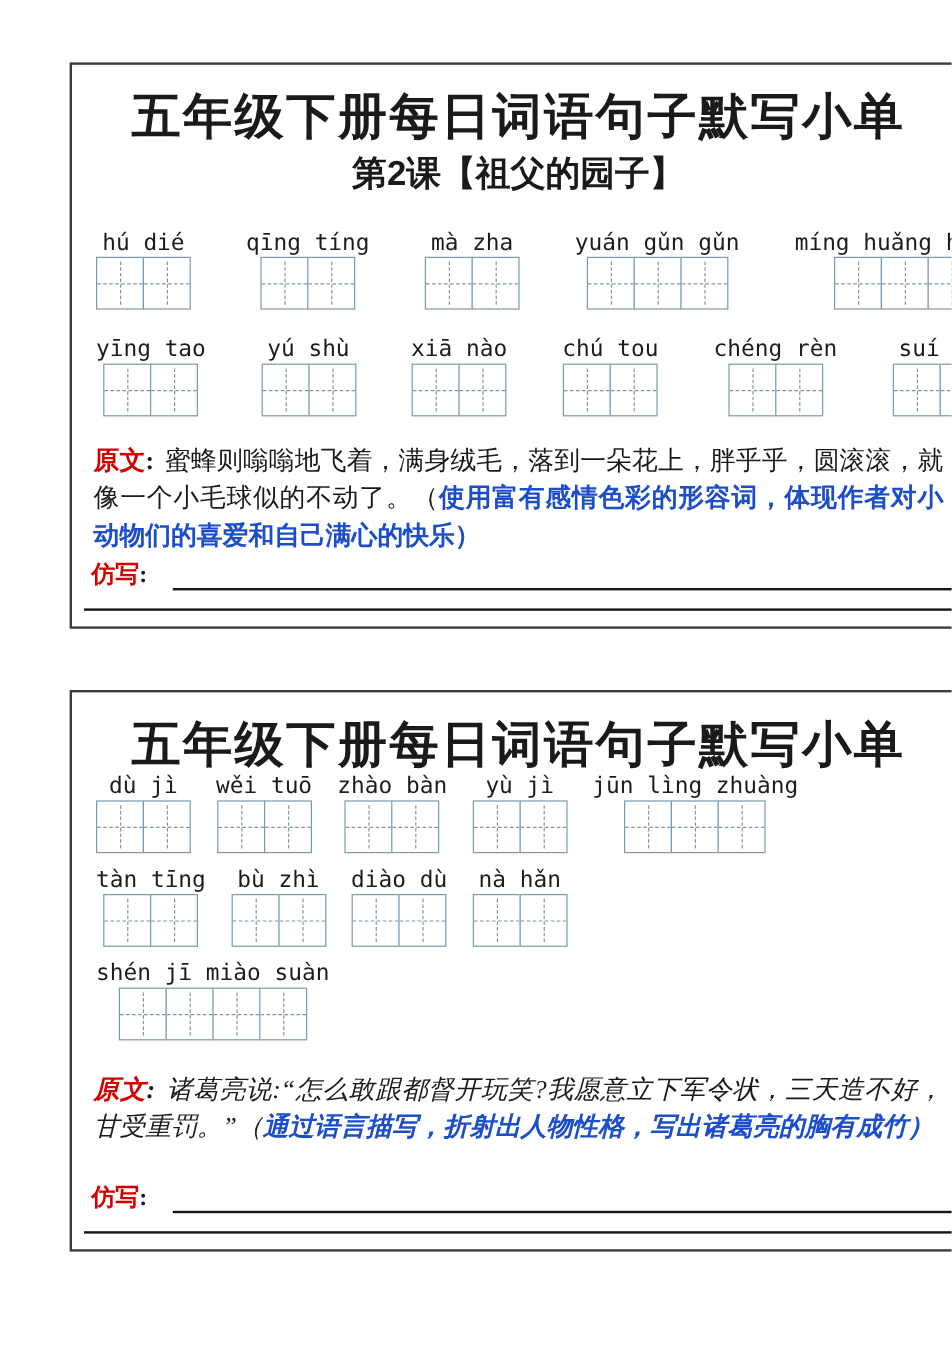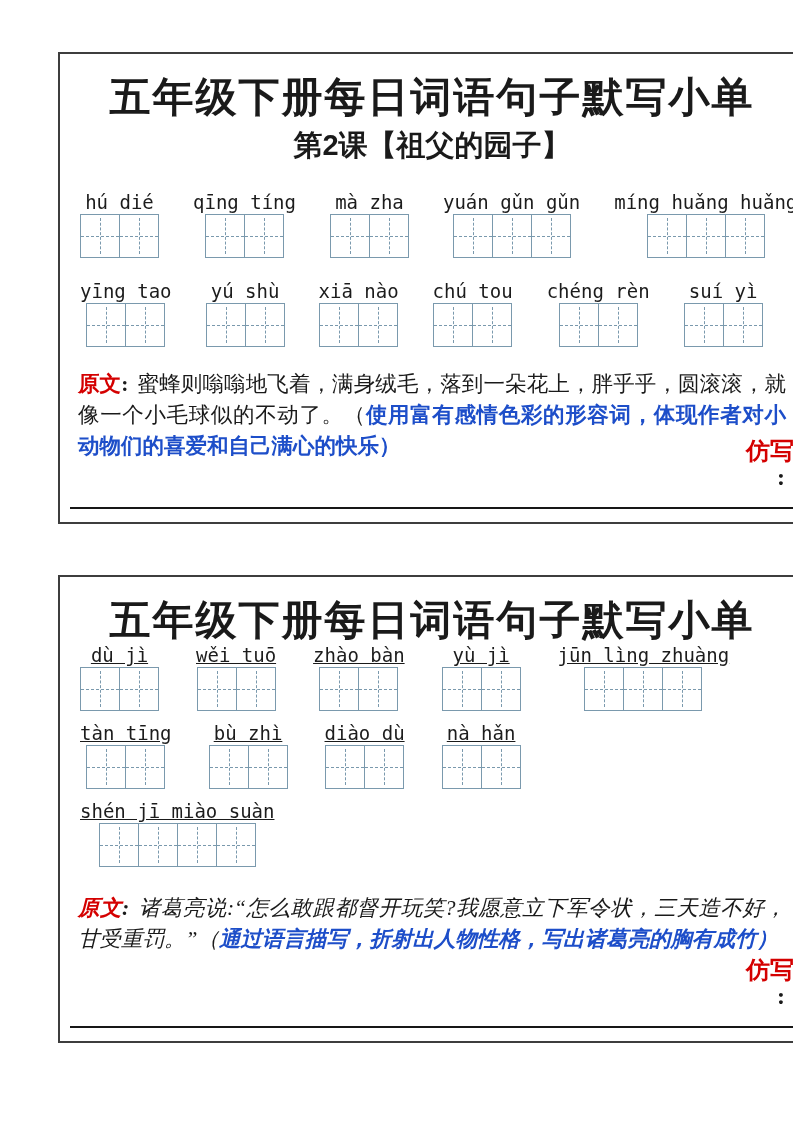--- a/index.html
+++ b/index.html
@@ -42,22 +42,22 @@
     line-height:1.3;
     margin-top:6px;
   }
   .card1 .card-subtitle{margin-bottom:26px;}
   .card2 .card-subtitle{margin-bottom:14px;}
 
   .pinyin-row{
     display:flex;
     align-items:flex-end;
   }
-  .card1 .pinyin-row{gap:34px;margin-bottom:22px;padding-left:4px;}
-  .card2 .pinyin-row{gap:37px;margin-bottom:11px;padding-left:4px;text-decoration:underline;}
+  .card1 .pinyin-row{gap:46px;margin-bottom:22px;padding-left:4px;}
+  .card2 .pinyin-row{gap:21px;margin-bottom:11px;padding-left:4px;}
 
   .pinyin-block{display:flex;flex-direction:column;align-items:center;}
   .pinyin-label{
     font-family:"DejaVu Sans Mono",monospace;
     font-size:19px;
     line-height:22px;
     white-space:nowrap;
     color:#1c1c1c;
     margin-bottom:1px;
     width:max-content;
@@ -87,21 +87,21 @@
     padding:0 2px;
   }
   .card2 .original{margin-top:26px;font-style:italic;}
   .label-red{color:var(--red);font-weight:bold;}
   .label-colon{font-weight:bold;margin-right:9px;}
   .annotation{color:var(--blue);font-weight:bold;}
 
   .imitate-row{
     position:absolute;left:16px;right:10px;bottom:30px;
     display:flex;align-items:flex-end;
-    font-size:24px;line-height:26px;flex-direction:column;
+    font-size:20px;line-height:26px;
   }
   .blank-line{
     flex:1;margin-left:12px;
     border-bottom:2px solid #161616;
     height:24px;
   }
   .blank-line-2{
     position:absolute;left:10px;right:6px;bottom:13px;
     border-bottom:2px solid #161616;
     height:0;

